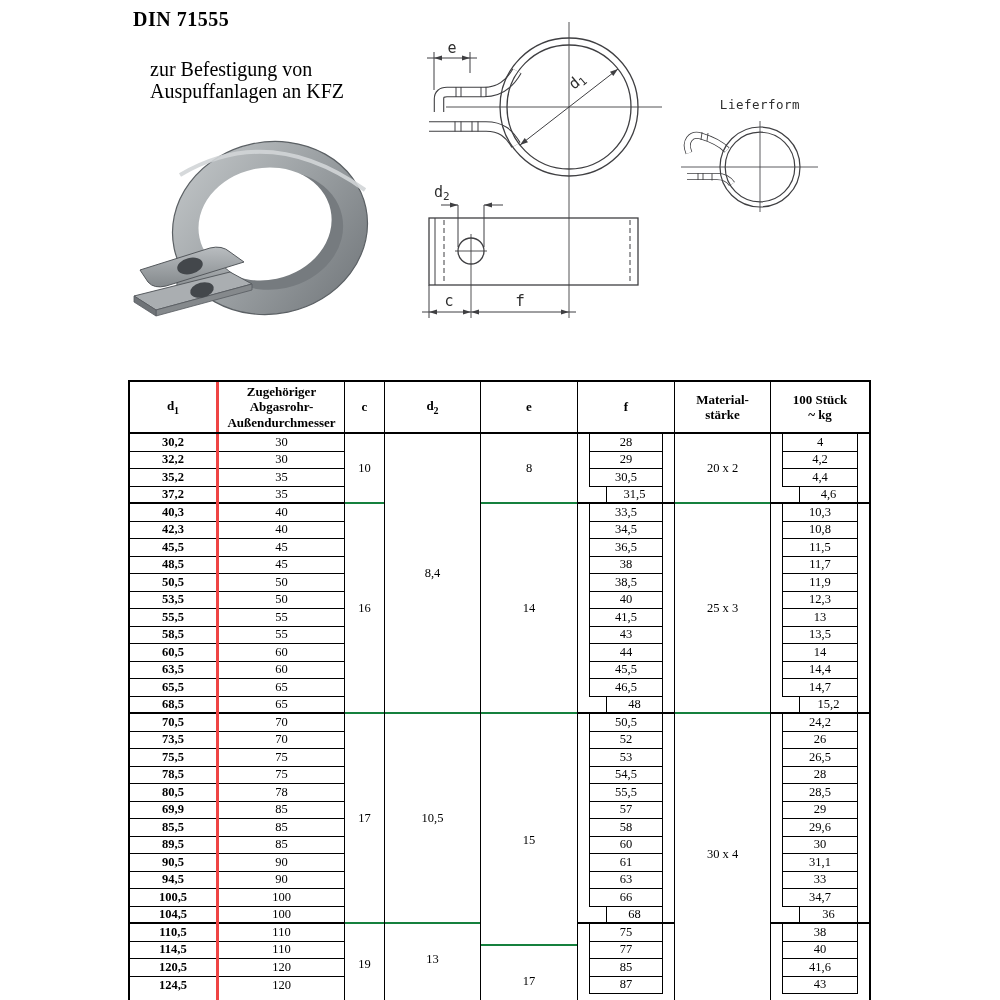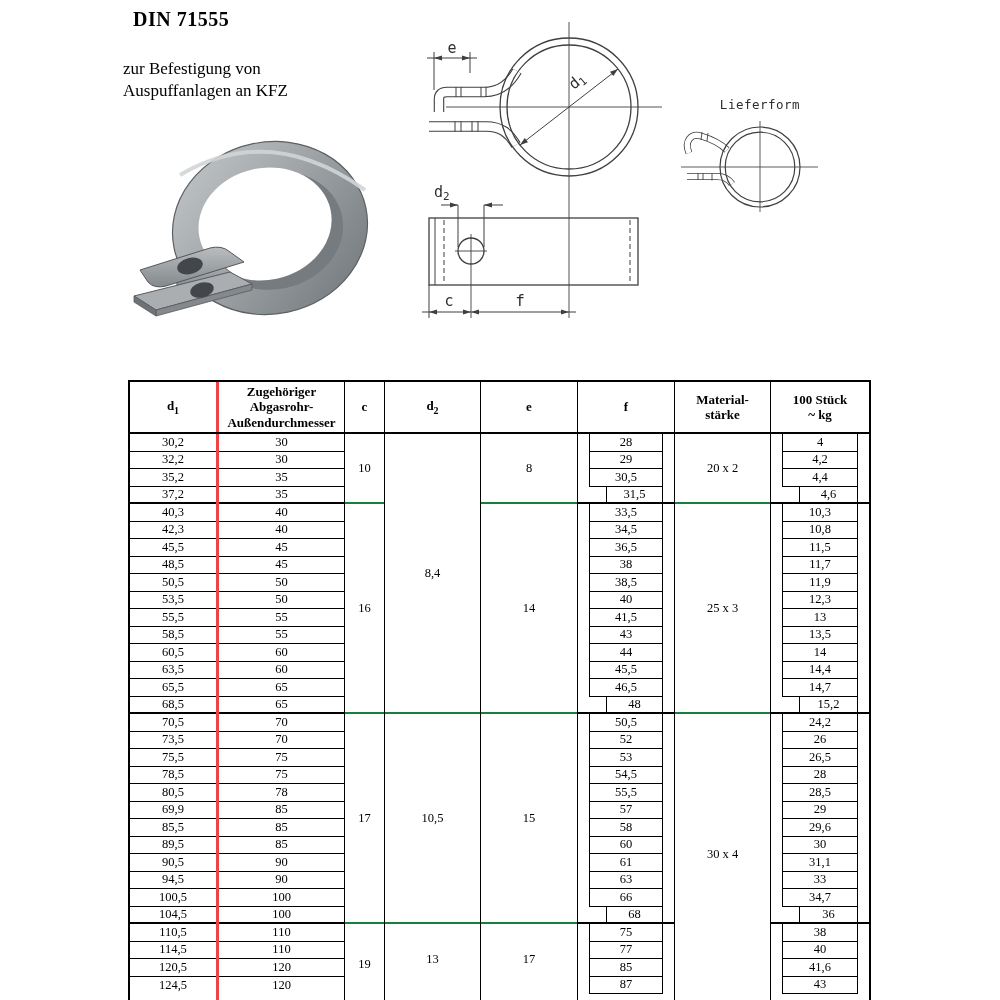--- a/index.html
+++ b/index.html
@@ -1,40 +1,40 @@
 <!DOCTYPE html>
 <html><head>
 <meta charset="utf-8">
 <style>
   html,body{margin:0;padding:0;background:#fff;}
   .page{position:relative;width:1000px;height:1000px;background:#ffffff;overflow:hidden;
         font-family:"Liberation Serif",serif;color:#000;}
   .doc-title{position:absolute;left:133px;top:8px;font-size:20px;font-weight:bold;letter-spacing:.5px;}
-  .doc-sub{position:absolute;left:123px;top:58px;font-size:17px;line-height:22px;}
+  .doc-sub{position:absolute;left:150px;top:58px;font-size:20px;line-height:22px;}
   .lieferform-label{position:absolute;left:700px;top:97px;width:120px;text-align:center;
         font-family:"DejaVu Sans Mono",monospace;font-size:12.5px;color:#2e2e2e;letter-spacing:.5px;}
   svg{position:absolute;overflow:visible;}
   .draw-text{font-family:"DejaVu Sans Mono",monospace;fill:#2e2e2e;}
 
   
   .tbl{position:absolute;left:128px;top:380px;border:2.5px solid #000;background:#fff;}
   .trow{display:flex;}
   .thead{border-bottom:2.5px solid #000;height:50px;}
   .col{box-sizing:border-box;flex:none;}
   .w1{width:86px;} .w2{width:128px;} .w3{width:40px;} .w4{width:96px;text-align:right;}
   .w5{width:97px;} .w6{width:97px;} .w7{width:96px;} .w8{width:99px;}
   .bl1{border-left:1px solid #000;} .bl3{border-left:3px solid #ef4444;}
   .th{display:flex;flex-direction:column;justify-content:center;align-items:center;
       font-weight:bold;font-size:13px;line-height:1.18;text-align:center;height:100%;}
   .th sub{font-size:10px;}
   .bcol{display:flex;flex-direction:column;}
   .cell{box-sizing:border-box;height:17.5px;display:flex;align-items:center;justify-content:center;
         font-size:12.5px;border-bottom:1px solid #000;}
   .bcol .cell:last-child{border-bottom:none;}
-  .cell.bold{font-weight:normal;text-align:right;}
+  .cell.bold{font-weight:bold;text-align:right;}
   .cell.gb{border-bottom-width:2px;}
   .seg{box-sizing:border-box;display:flex;align-items:center;justify-content:center;
        font-size:12.5px;border-bottom:2px solid #15803d;}
   .seg.last{border-bottom:none;}
   .boxcell{box-sizing:border-box;height:17.5px;border-bottom:0 solid #000;}
   .boxcell.gb{border-bottom-width:2px;}
   .ibox{box-sizing:border-box;height:100%;margin:0 11px;border:solid #000;border-width:0 1px 1px 1px;
         display:flex;align-items:center;justify-content:center;font-size:12.5px;}
   .boxcell.gb .ibox{border-bottom-width:0;margin-left:28px;}
 </style>
@@ -270,21 +270,21 @@
           <div class="seg last" style="height: 80px;">19</div>
         </div>
       <div id="col-d2" class="col w4 bl1 bcol">
           <div class="seg" style="height: 280px;">8,4</div>
           <div class="seg" style="height: 210px;">10,5</div>
           <div class="seg last" style="height: 70px;">13</div>
         </div>
       <div id="col-e" class="col w5 bl1 bcol">
           <div class="seg" style="height: 70px;">8</div>
           <div class="seg" style="height: 210px;">14</div>
-          <div class="seg" style="height: 210px;">15</div>
+          <div class="seg" style="height: 210px; margin-top: 22px;">15</div>
           <div class="seg last" style="height: 70px;">17</div>
         </div>
       <div id="col-f" class="col w6 bl1 bcol">
           <div class="boxcell">
             <div class="ibox">28</div>
           </div>
           <div class="boxcell">
             <div class="ibox">29</div>
           </div>
           <div class="boxcell">

